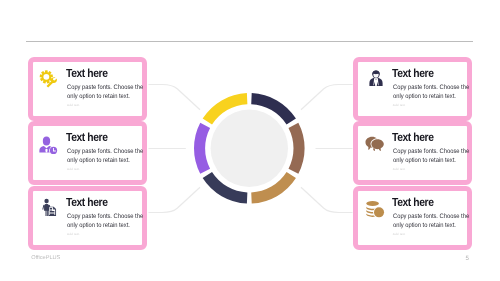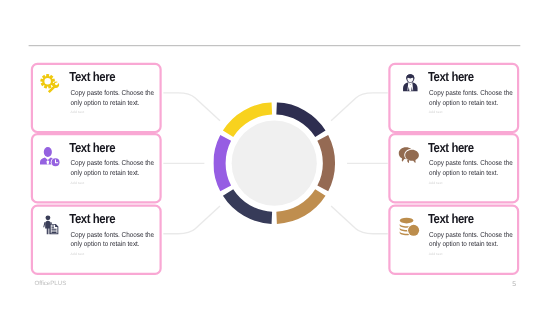--- a/index.html
+++ b/index.html
@@ -5,21 +5,21 @@
 <style>
   html,body{margin:0;padding:0;}
   body{width:500px;height:281px;background:#ffffff;font-family:"Liberation Sans",sans-serif;overflow:hidden;-webkit-font-smoothing:antialiased;text-rendering:geometricPrecision;}
   #slide{position:relative;width:500px;height:281px;background:#fff;overflow:hidden;}
 
   .divider{position:absolute;left:25.5px;top:41px;width:447.5px;height:1.1px;background:#bcbcbc;}
 
   .connectors{position:absolute;left:0;top:0;width:500px;height:281px;}
 
   .card{position:absolute;box-sizing:border-box;width:119px;height:64px;
-        border:2px solid #f9a8d4;border-radius:6px;background:#fff;}
+        border:5px solid #f9a8d4;border-radius:6px;background:#fff;}
   .card .icon{position:absolute;left:8px;top:10.5px;width:19px;height:19px;}
   .card .icon.i1{left:6.4px;top:8.5px;width:18px;height:18px;}
   .card .icon.i2{left:6.2px;top:10.2px;width:19px;height:19px;}
   .card .icon.i3{left:8.0px;top:6.5px;width:17.5px;height:20.5px;}
   .card .icon.i4{left:9.5px;top:7.5px;width:16px;height:18px;}
   .card .icon.i5{left:7.2px;top:9.4px;width:19px;height:19px;}
   .card .icon.i6{left:7.3px;top:8.0px;width:19.6px;height:19.6px;}
   .card .icon svg{display:block;width:100%;height:100%;}
   .card .title{position:absolute;left:33.8px;top:4.8px;font-size:11.8px;font-weight:bold;
         color:#17171f;letter-spacing:-0.45px;line-height:13px;transform:scaleX(0.875);transform-origin:left top;}

